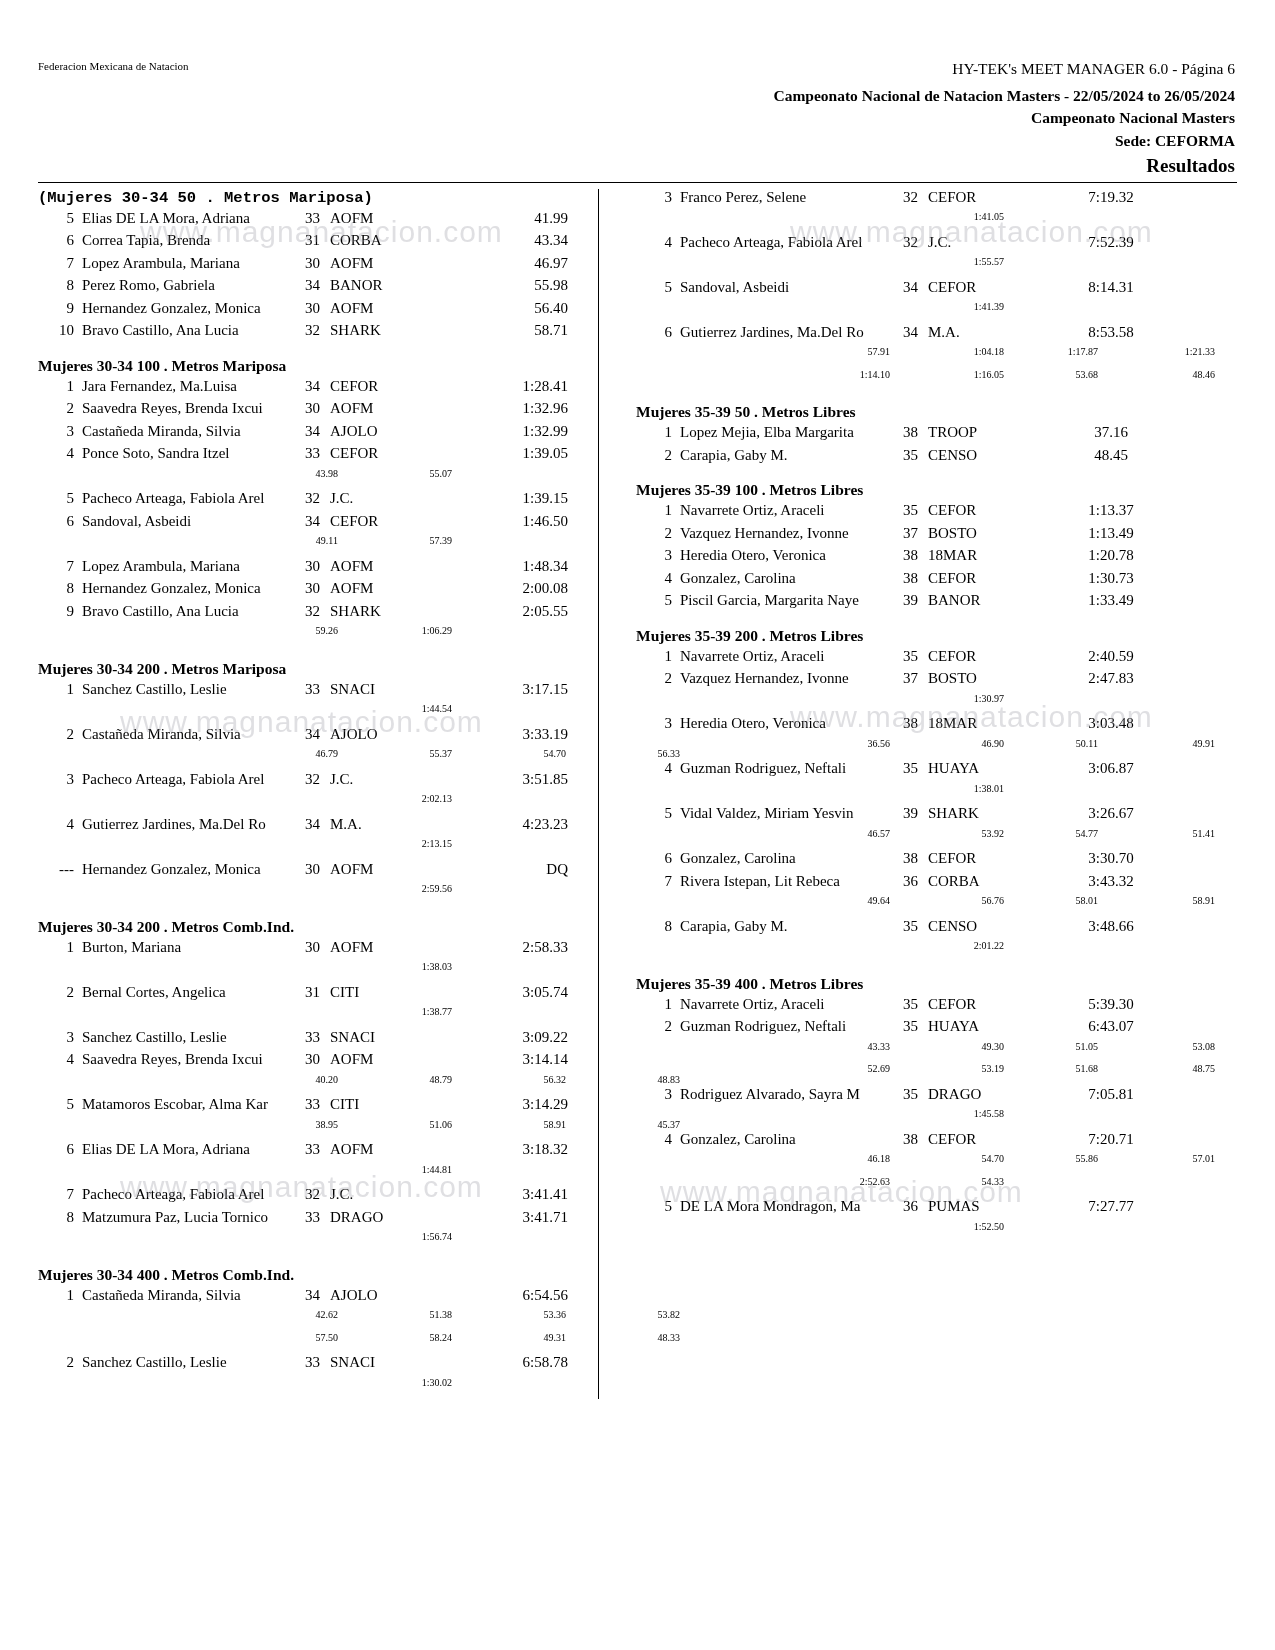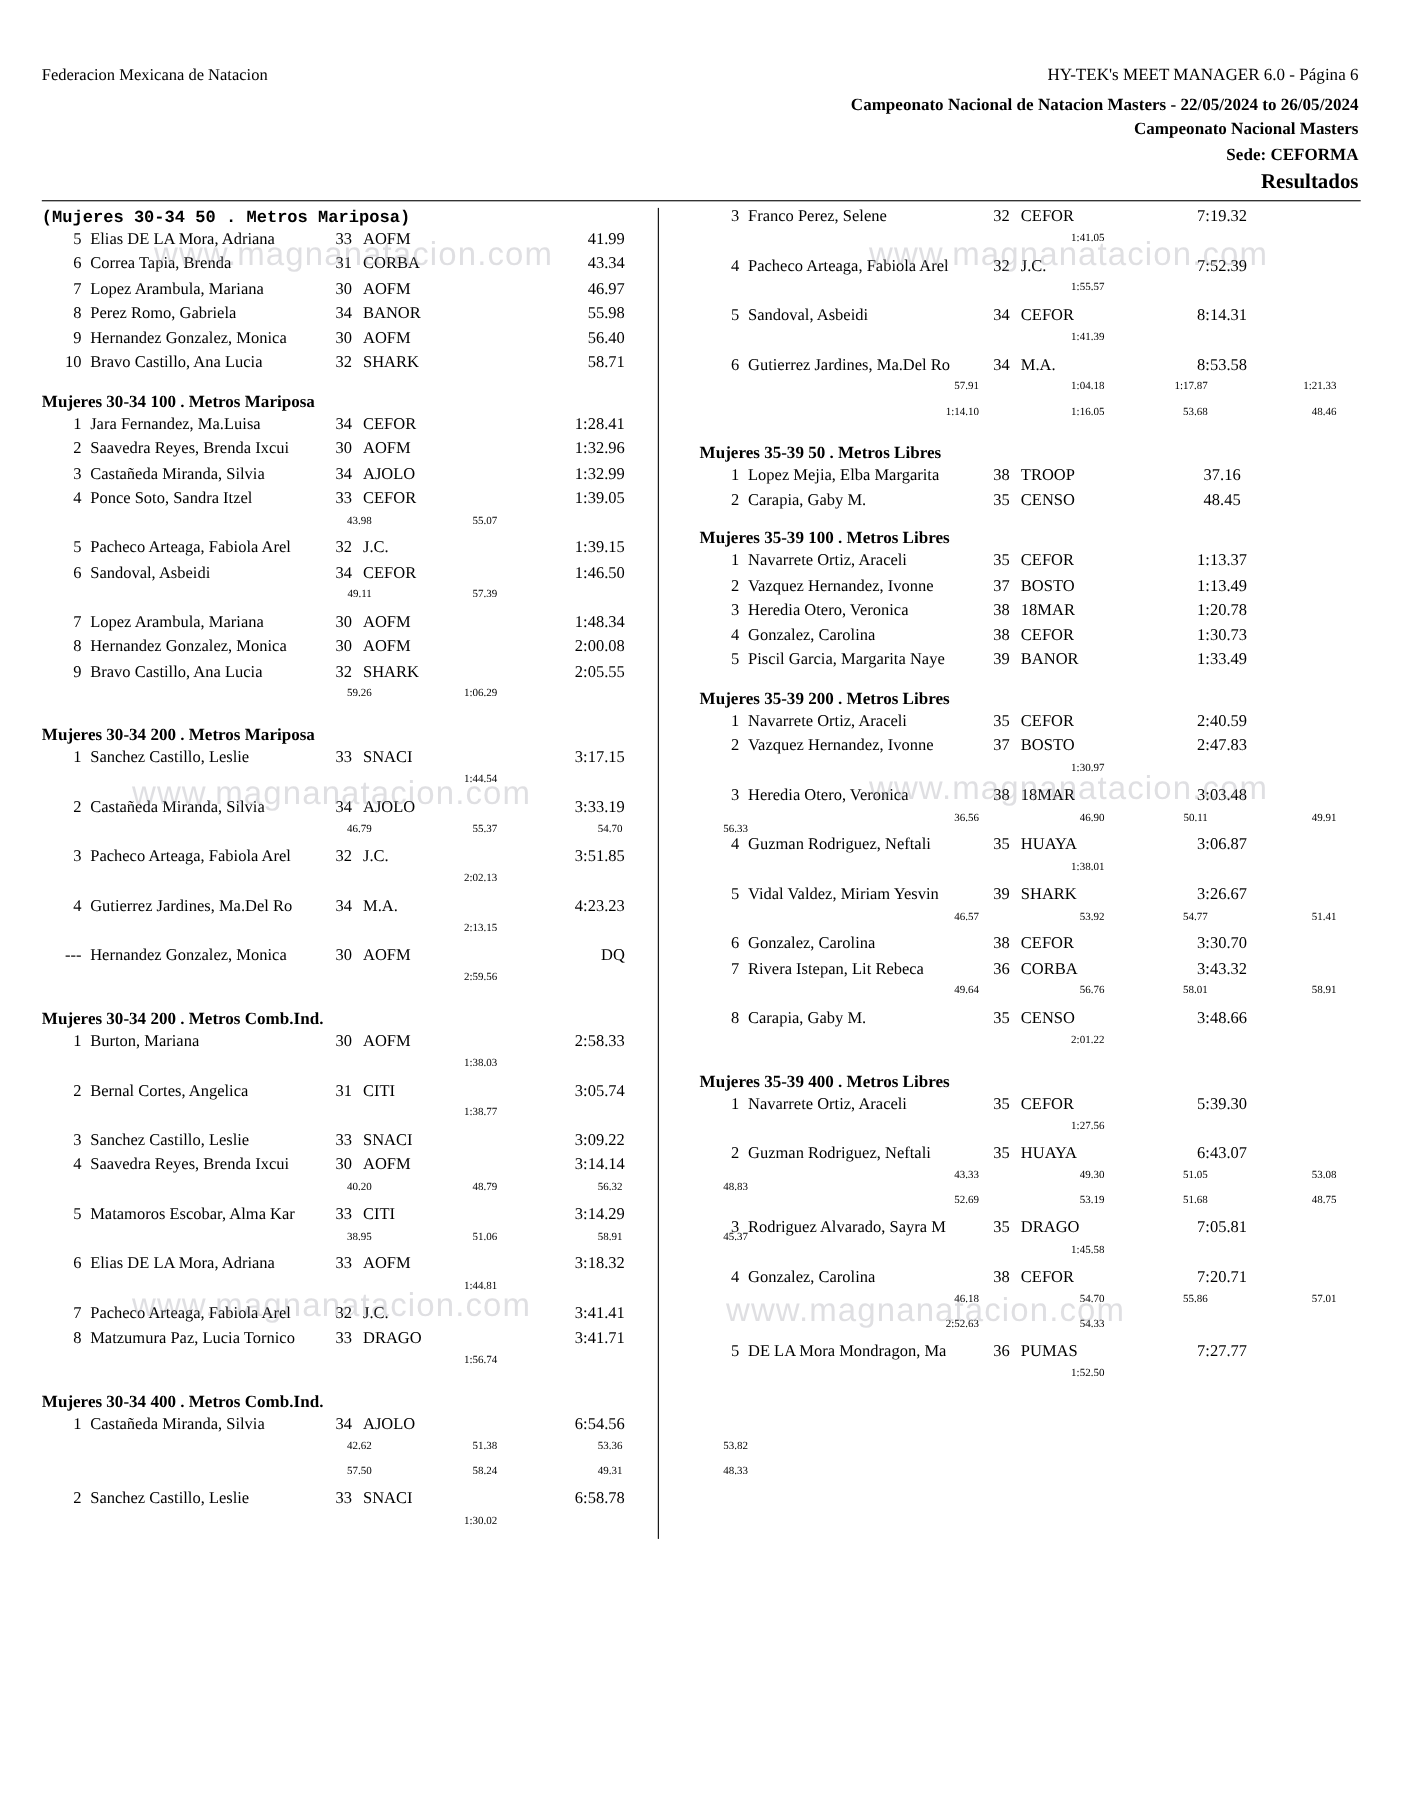--- a/index.html
+++ b/index.html
@@ -23,21 +23,21 @@
   }
   .header {
     padding: 60px 40px 0 38px;
   }
   .hdr-row {
     display: flex;
     justify-content: space-between;
     font-size: 15.5px;
     line-height: 1.2;
   }
-  .hdr-left { font-size: 15px; }
+  .hdr-left { font-size: 11px; }
   .hdr-right { font-size: 15.5px; }
   .hdr-center {
     text-align: right;
     font-weight: bold;
     font-size: 15.5px;
     line-height: 1.45;
     margin-top: 6px;
   }
   .hdr-center .line2 { font-size: 15.5px; }
   .hdr-center .line3 { font-size: 15.5px; }
@@ -644,23 +644,20 @@
           <span class="sp sp2">2:01.22</span>
         </div>
         <div class="evt-title">Mujeres 35-39 400 . Metros Libres</div>
         <div class="rowline">
           <span class="c-place">1</span>
           <span class="c-name">Navarrete Ortiz, Araceli</span>
           <span class="c-age">35</span>
           <span class="c-team">CEFOR</span>
           <span class="c-time">5:39.30</span>
         </div>
-        <div class="splitline">
-          <span class="sp sp2">1:27.56</span>
-        </div>
         <div class="rowline">
           <span class="c-place">2</span>
           <span class="c-name">Guzman Rodriguez, Neftali</span>
           <span class="c-age">35</span>
           <span class="c-team">HUAYA</span>
           <span class="c-time">6:43.07</span>
         </div>
         <div class="splitline">
           <span class="sp sp1">43.33</span>
           <span class="sp sp2">49.30</span>

